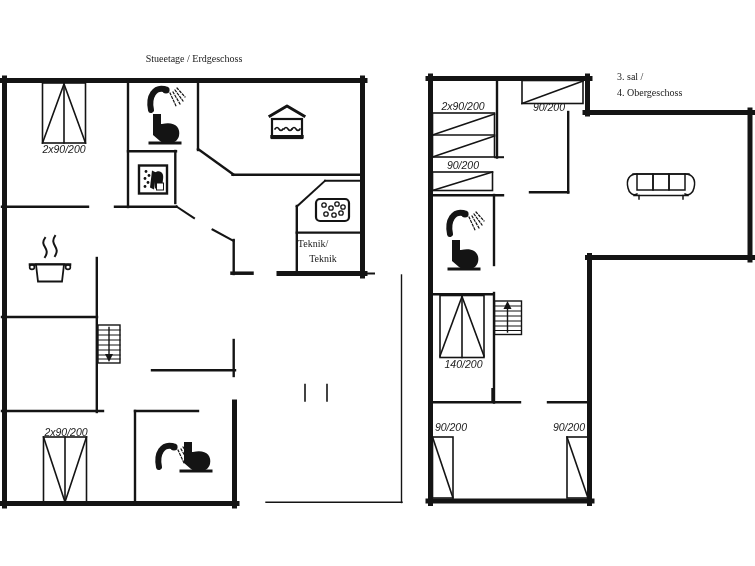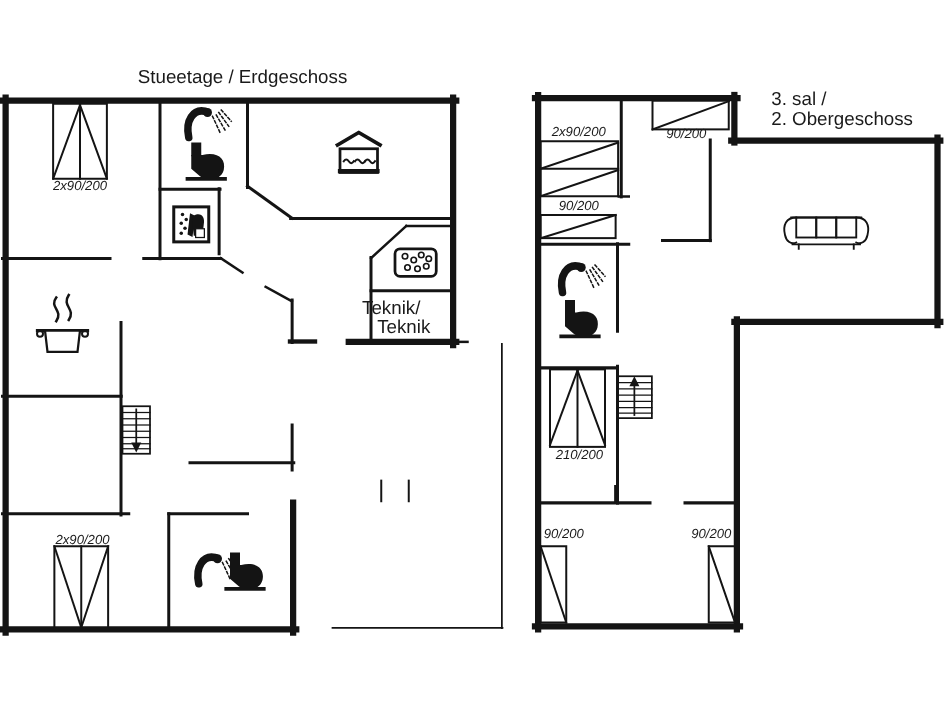--- a/index.html
+++ b/index.html
@@ -1,21 +1,21 @@
 <!DOCTYPE html>
 <html><head>
 <meta charset="utf-8">
 <style>
   html,body{margin:0;padding:0;background:#ffffff;}
   .canvas{position:relative;width:755px;height:566px;background:#ffffff;overflow:hidden;
           font-family:"Liberation Sans", sans-serif;color:#1a1a1a;}
   .plan-svg{position:absolute;left:0;top:0;}
   .lbl{position:absolute;white-space:nowrap;line-height:1;color:#1a1a1a;}
   .c{transform:translateX(-50%);}
-  .t12{font-size:15px;}
+  .t12{font-size:10px;font-family:Liberation Serif, serif;}
   .t11{font-size:10.5px;font-style:italic;}
 </style>
 </head>
 <body>
 
 <div class="canvas">
 
 <svg class="plan-svg" width="755" height="566" viewBox="0 0 755 566" stroke-linecap="square" fill="none">
 
   <defs>
@@ -270,27 +270,27 @@
 <div class="lbl t12 c" style="left:194px;top:54px;">Stueetage / Erdgeschoss</div>
 
 <div class="lbl t11 c" style="left:64px;top:143.5px;">2x90/200</div>
 
 <div class="lbl t11 c" style="left:66px;top:427px;">2x90/200</div>
 
 <div class="lbl t12 c" style="left:313px;top:239px;">Teknik/</div>
 <div class="lbl t12 c" style="left:323px;top:254px;">Teknik</div>
 
 <div class="lbl t12" style="left:617px;top:72px;">3. sal /</div>
-<div class="lbl t12" style="left:617px;top:88px;">2. Obergeschoss</div>
+<div class="lbl t12" style="left:617px;top:88px;">4. Obergeschoss</div>
 
 <div class="lbl t11 c" style="left:463px;top:100.5px;">2x90/200</div>
 
 <div class="lbl t11 c" style="left:463px;top:159.5px;">90/200</div>
 
 <div class="lbl t11 c" style="left:549px;top:102px;">90/200</div>
 
-<div class="lbl t11 c" style="left:463.5px;top:359px;">210/200</div>
+<div class="lbl t11 c" style="left:463.5px;top:359px;">140/200</div>
 
 <div class="lbl t11 c" style="left:451px;top:421.5px;">90/200</div>
 
 <div class="lbl t11 c" style="left:569px;top:421.5px;">90/200</div>
 
 </div>
 
 </body></html>

